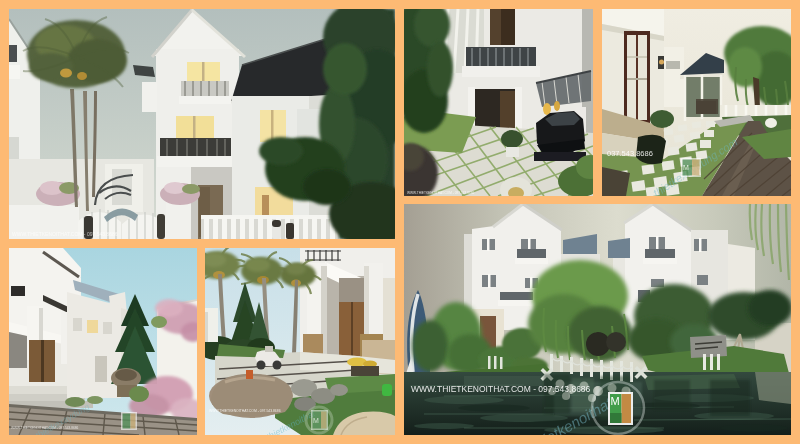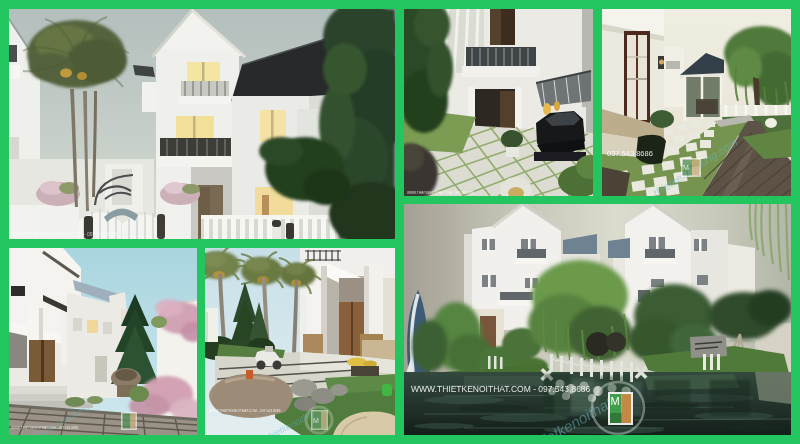--- a/index.html
+++ b/index.html
@@ -1,16 +1,16 @@
 <!DOCTYPE html>
 <html><head>
 <meta charset="utf-8">
 <style>
 html,body{margin:0;padding:0;background:#ffffff;font-family:"Liberation Sans",sans-serif;}
-#page{position:relative;width:800px;height:444px;background:#22c55e;overflow:hidden;text-decoration:underline;}
+#page{position:relative;width:800px;height:444px;background:#fdba74;overflow:hidden;text-decoration:underline;}
 .tile{position:absolute;overflow:hidden;filter:blur(0.45px) saturate(0.97);}
 #t1{left:9px;top:9px;width:386px;height:230px;}
 #t2{left:404px;top:9px;width:189px;height:187px;}
 #t3{left:602px;top:9px;width:189px;height:187px;}
 #t4{left:9px;top:248px;width:188px;height:187px;}
 #t5{left:205px;top:248px;width:190px;height:187px;}
 #t6{left:404px;top:204px;width:387px;height:231px;}
 </style>
 </head>
 <body>

